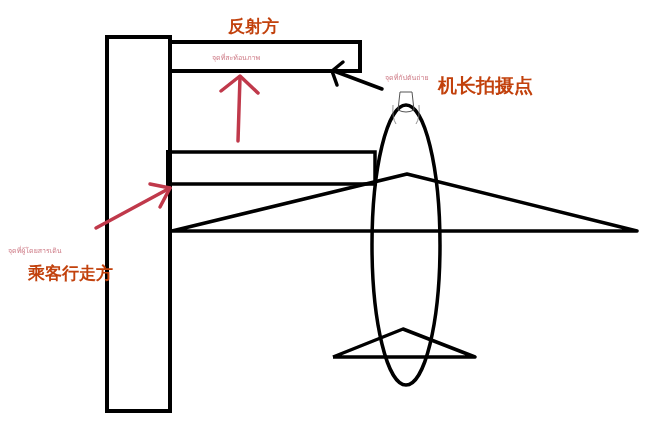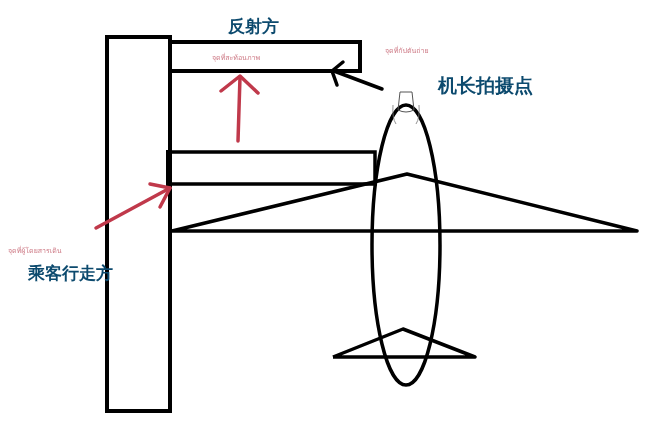--- a/index.html
+++ b/index.html
@@ -1,18 +1,18 @@
 <!DOCTYPE html>
 <html><head>
 <meta charset="utf-8">
 <style>
   html, body { margin: 0; padding: 0; background: #ffffff; }
   body { width: 653px; height: 427px; position: relative; overflow: hidden; font-family: "DejaVu Serif", serif; }
   #diagram { position: absolute; left: 0; top: 0; width: 653px; height: 427px; }
-  .label-cn { position: absolute; color: #0c4a6e; font-family: "DejaVu Serif", serif; font-weight: bold; white-space: nowrap; }
+  .label-cn { position: absolute; color: #c2410c; font-family: "DejaVu Serif", serif; font-weight: bold; white-space: nowrap; }
   .label-th { position: absolute; color: #c4606e; font-family: "DejaVu Sans", sans-serif; font-size: 7px; white-space: nowrap; opacity: 0.85; }
 </style>
 </head>
 <body>
 
 <svg id="diagram" viewBox="0 0 653 427" xmlns="http://www.w3.org/2000/svg">
   <defs>
     <clipPath id="below-wing">
         <rect x="0" y="0" width="653" height="427"></rect>
       </clipPath>
@@ -47,17 +47,17 @@
 
   <g>
     <line x1="96" y1="228" x2="170" y2="188" stroke="#c0394b" stroke-width="3.5" stroke-linecap="round"></line>
     <polyline points="150,184 170,188 160,207" fill="none" stroke="#c0394b" stroke-width="3.5" stroke-linecap="round" stroke-linejoin="round"></polyline>
   </g>
 </svg>
 
 <div class="label-cn" style="left:228px; top:15px; font-size:17px;">反射方</div>
 <div class="label-th" style="left:212px; top:52px;text-align:right;">จุดที่สะท้อนภาพ</div>
 
-<div class="label-th" style="left:385px; top:45px;">จุดที่กัปตันถ่าย</div>
+<div class="label-th" style="left:385px; top:72px;">จุดที่กัปตันถ่าย</div>
 <div class="label-cn" style="left:438px; top:73px; font-size:19px;">机长拍摄点</div>
 
 <div class="label-th" style="left:8px; top:245px;">จุดที่ผู้โดยสารเดิน</div>
 <div class="label-cn" style="left:10px; top:262px; font-size:17px;margin-left:18px;">乘客行走方</div>
 
 </body></html>

